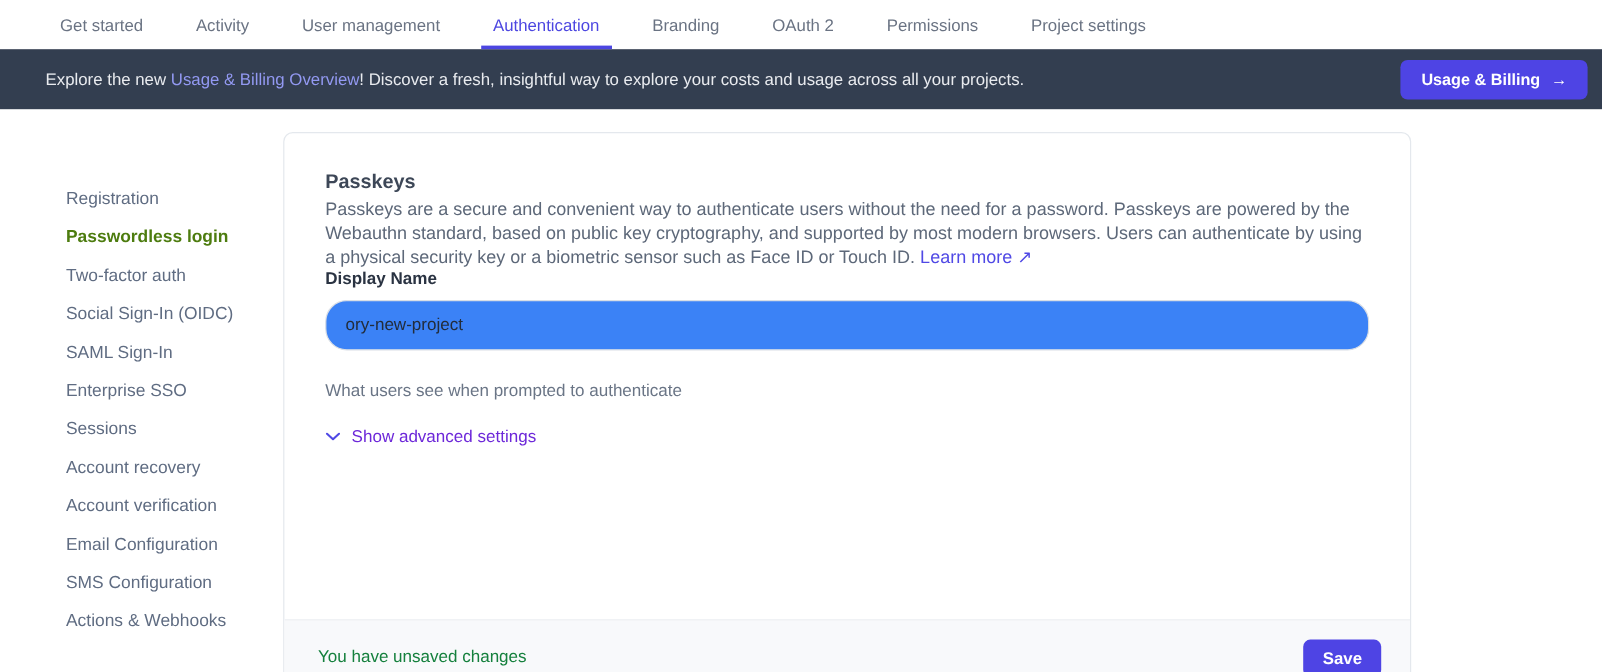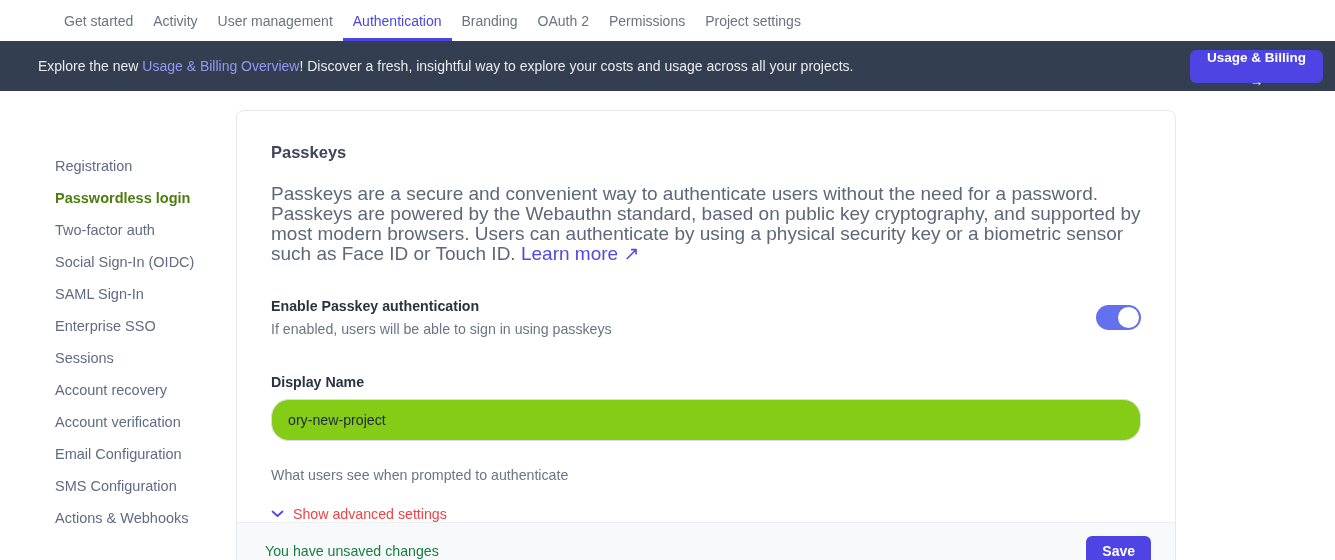--- a/index.html
+++ b/index.html
@@ -10,22 +10,23 @@
     overflow: hidden;
     position: relative;
     color: #3d4757;
   }
 
   
   .topnav {
     height: 41px;
     display: flex;
     align-items: stretch;
-    padding-left: 54px;
-    background: #ffffff;
+    padding-left: 40px;
+    background: #ffffff;
+    gap: 24px;
   }
   .topnav .tab {
     display: flex;
     align-items: center;
     padding: 0 10px;
     font-size: 14px;
     color: #6a7383;
     text-decoration: none;
     cursor: pointer;
     border-bottom: 3px solid transparent;
@@ -64,21 +65,20 @@
     font-size: 13.5px;
     font-weight: bold;
     cursor: pointer;
   }
   .banner .btn-primary {
     height: 33px;
     padding: 0 17px;
     display: inline-flex;
     align-items: center;
     gap: 9px;
-    flex-direction: column;
   }
 
   
   .content {
     display: flex;
     align-items: flex-start;
   }
 
   .sidebar {
     width: 236px;
@@ -113,27 +113,26 @@
     flex-direction: column;
   }
   .card-body {
     flex: 1;
     padding: 32px 34px 0 34px;
   }
   .card-title {
     font-size: 16.5px;
     font-weight: bold;
     color: #3d4757;
-    margin-bottom: 22px;
+    margin-bottom: 3px;
   }
   .card-desc {
-    font-size: 19px;
+    font-size: 15px;
     line-height: 20px;
     color: #5d6879;
-    margin-bottom: 34px;
   }
   .inline-link {
     color: #5049e5;
     text-decoration: none;
     cursor: pointer;
     white-space: nowrap;
   }
 
   .enable-row {
     display: flex;
@@ -176,31 +175,31 @@
   .text-input {
     width: 100%;
     height: 42px;
     border: 1px solid #d9dee5;
     border-radius: 18px;
     padding: 0 16px;
     font-family: "Liberation Sans", sans-serif;
     font-size: 14.2px;
     color: #222c3a;
     outline: none;
-    background: #84cc16;
+    background: #3b82f6;
   }
   .display-name-block { margin-bottom: 21px; }
   .display-name-block .field-help { margin-top: 26px; }
 
   .advanced-link {
     display: inline-flex;
     align-items: center;
     gap: 9px;
     font-size: 14.2px;
-    color: #ef4444;
+    color: #6d28d9;
     text-decoration: none;
     cursor: pointer;
     justify-content: center;
   }
   .advanced-link svg { display: block; }
 
   
   .card-footer {
     height: 63px;
     background: #f8f9fb;
@@ -258,29 +257,20 @@
     <div class="sidebar-item">Actions &amp; Webhooks</div>
   </aside>
 
   <main class="card">
     <div class="card-body">
       <h2 class="card-title">Passkeys</h2>
       <p class="card-desc"><span>Passkeys are a secure and convenient way to authenticate users without the need for a password. Passkeys are powered by the Webauthn standard, based on public key cryptography, and supported by most modern browsers. Users can authenticate by using a physical security key or a biometric sensor such as Face ID or Touch ID.</span>
         <a class="inline-link"><span>Learn more</span> <span>↗</span></a>
       </p>
 
-      <div class="enable-row">
-        <div>
-          <div class="field-label">Enable Passkey authentication</div>
-          <div class="field-help">If enabled, users will be able to sign in using passkeys</div>
-        </div>
-        <div class="toggle" role="switch" aria-checked="true">
-          <div class="knob"></div>
-        </div>
-      </div>
 
       <div class="display-name-block">
         <div class="field-label">Display Name</div>
         <input class="text-input" type="text" value="ory-new-project" style="">
         <div class="field-help">What users see when prompted to authenticate</div>
       </div>
 
       <a class="advanced-link">
         <svg width="13" height="8" viewBox="0 0 13 8" fill="none">
             <path d="M1.5 1.5 L6.5 6 L11.5 1.5" stroke="#5049e5" stroke-width="1.8" stroke-linecap="round" stroke-linejoin="round"></path>

